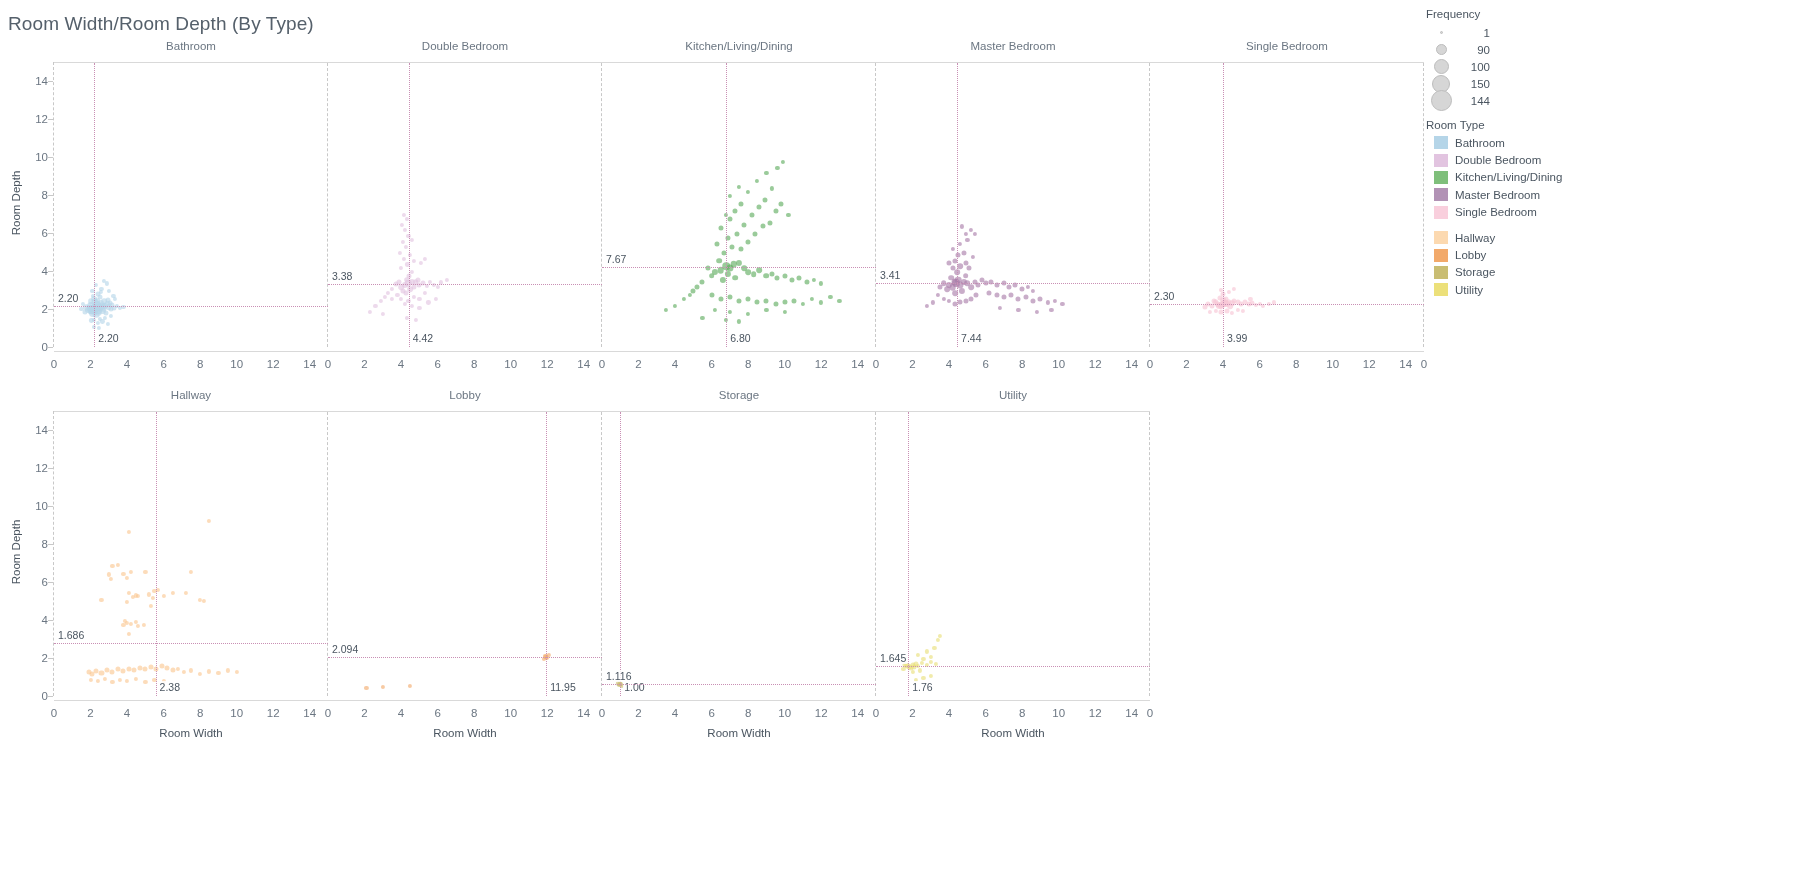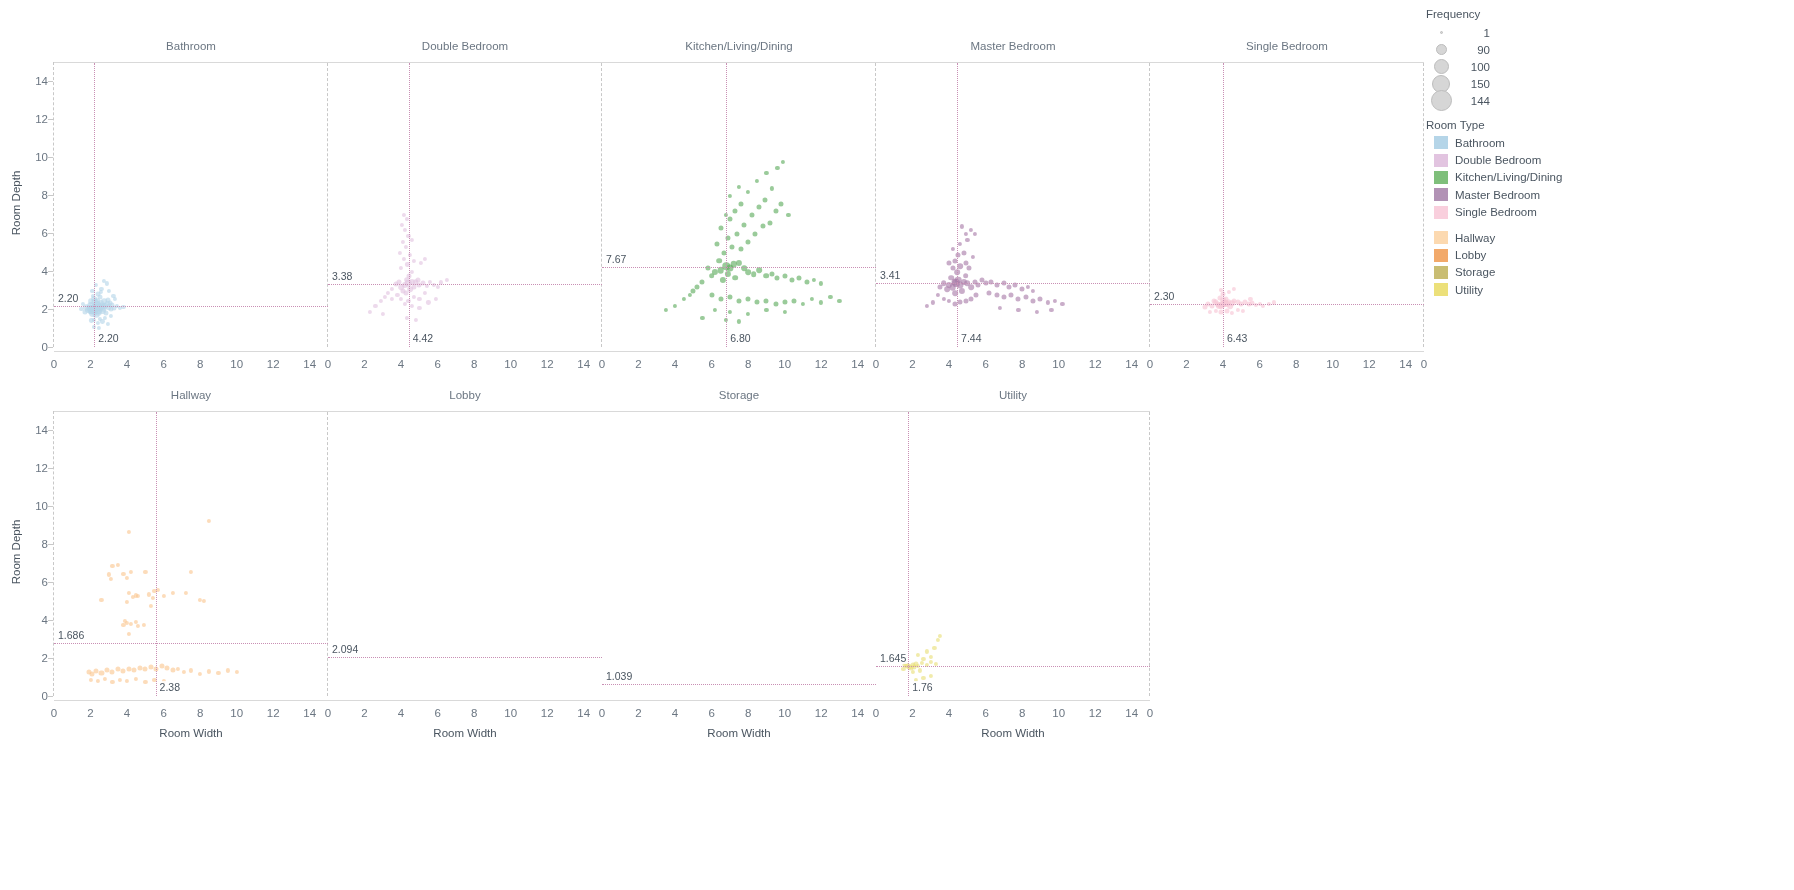--- a/index.html
+++ b/index.html
@@ -225,20 +225,21 @@
     color: #4a5560;
     transform: translateX(-50%);
     white-space: nowrap;
   }
 </style>
 </head>
 <body>
 
 <div id="app">
 
+  <div class="title">Room Width/Room Depth (By Type)</div>
 
   <div class="legend">
     <div class="legend-title">Frequency</div>
     <div id="size-legend">
         <div class="size-row">
           <div class="size-bubble-cell">
             <div class="size-bubble" style="width: 3px; height: 3px;"></div>
           </div>
           <div class="size-label">1</div>
         </div>
@@ -667,21 +668,21 @@
             <div class="dot" style="width: 5.02843px; height: 5.02843px; left: 71.24px; top: 248.9px; background: rgb(247, 196, 212); opacity: 0.62;"></div>
             <div class="dot" style="width: 4.2px; height: 4.2px; left: 82.2px; top: 249.85px; background: rgb(247, 196, 212); opacity: 0.62;"></div>
             <div class="dot" style="width: 4.2px; height: 4.2px; left: 65.76px; top: 247.95px; background: rgb(247, 196, 212); opacity: 0.62;"></div>
             <div class="dot" style="width: 4.2px; height: 4.2px; left: 87.68px; top: 247px; background: rgb(247, 196, 212); opacity: 0.62;"></div>
             <div class="dot" style="width: 4.2px; height: 4.2px; left: 93.16px; top: 247.95px; background: rgb(247, 196, 212); opacity: 0.62;"></div>
             <div class="dot" style="width: 4.2px; height: 4.2px; left: 60.28px; top: 248.9px; background: rgb(247, 196, 212); opacity: 0.62;"></div>
             <div class="dot" style="width: 4.2px; height: 4.2px; left: 100.467px; top: 235.6px; background: rgb(247, 196, 212); opacity: 0.62;"></div>
             <div class="dot" style="width: 4.2px; height: 4.2px; left: 124.213px; top: 239.4px; background: rgb(247, 196, 212); opacity: 0.62;"></div>
             <div class="dot" style="width: 4.2px; height: 4.2px; left: 84.0267px; top: 226.1px; background: rgb(247, 196, 212); opacity: 0.62;"></div>
             <div class="ref-v" style="left: 72.884px;"></div>
-            <div class="ref-label" style="left: 75.884px; top: 269px;">6.43</div>
+            <div class="ref-label" style="left: 75.884px; top: 269px;">3.99</div>
           </div>
           <div class="ref-h" style="left: 0px; right: auto; width: 274px; top: 243.2px;"></div>
           <div class="ref-label" style="left: 3px; top: 229.2px;">2.20</div>
           <div class="ref-h" style="left: 274px; right: auto; width: 274px; top: 220.78px;"></div>
           <div class="ref-label" style="left: 277px; top: 206.78px;">3.38</div>
           <div class="ref-h" style="left: 548px; right: auto; width: 274px; top: 203.87px;"></div>
           <div class="ref-label" style="left: 551px; top: 189.87px;">7.67</div>
           <div class="ref-h" style="left: 822px; right: auto; width: 274px; top: 220.21px;"></div>
           <div class="ref-label" style="left: 825px; top: 206.21px;">3.41</div>
           <div class="ref-h" style="left: 1096px; right: auto; width: 274px; top: 241.3px;"></div>
@@ -827,20 +828,41 @@
             <div class="dot" style="width: 4.2px; height: 4.2px; left: 73.0667px; top: 166.25px; background: rgb(250, 199, 143); opacity: 0.62;"></div>
             <div class="dot" style="width: 4.2px; height: 4.2px; left: 91.3333px; top: 159.6px; background: rgb(250, 199, 143); opacity: 0.62;"></div>
             <div class="dot" style="width: 4.2px; height: 4.2px; left: 137px; top: 159.6px; background: rgb(250, 199, 143); opacity: 0.62;"></div>
             <div class="dot" style="width: 4.2px; height: 4.2px; left: 155.267px; top: 109.25px; background: rgb(250, 199, 143); opacity: 0.62;"></div>
             <div class="dot" style="width: 4.2px; height: 4.2px; left: 74.8933px; top: 119.7px; background: rgb(250, 199, 143); opacity: 0.62;"></div>
             <div class="dot" style="width: 4.2px; height: 4.2px; left: 71.24px; top: 209px; background: rgb(250, 199, 143); opacity: 0.62;"></div>
             <div class="dot" style="width: 4.2px; height: 4.2px; left: 82.2px; top: 209.95px; background: rgb(250, 199, 143); opacity: 0.62;"></div>
             <div class="ref-v" style="left: 101.563px;"></div>
             <div class="ref-label" style="left: 104.563px; top: 269px;">2.38</div>
           </div>
+          <div class="panel" style="left: 274px; width: 274px;">
+            <div class="dot" style="width: 5.02843px; height: 5.02843px; left: 218.287px; top: 245.1px; background: rgb(242, 169, 106); opacity: 0.62;"></div>
+            <div class="dot" style="width: 4.2px; height: 4.2px; left: 219.2px; top: 246.05px; background: rgb(242, 169, 106); opacity: 0.62;"></div>
+            <div class="dot" style="width: 4.2px; height: 4.2px; left: 217.373px; top: 244.15px; background: rgb(242, 169, 106); opacity: 0.62;"></div>
+            <div class="dot" style="width: 4.2px; height: 4.2px; left: 38.36px; top: 275.5px; background: rgb(242, 169, 106); opacity: 0.62;"></div>
+            <div class="dot" style="width: 4.2px; height: 4.2px; left: 54.8px; top: 274.55px; background: rgb(242, 169, 106); opacity: 0.62;"></div>
+            <div class="dot" style="width: 4.2px; height: 4.2px; left: 82.2px; top: 273.6px; background: rgb(242, 169, 106); opacity: 0.62;"></div>
+            <div class="dot" style="width: 4.2px; height: 4.2px; left: 215.547px; top: 247px; background: rgb(242, 169, 106); opacity: 0.62;"></div>
+            <div class="dot" style="width: 4.2px; height: 4.2px; left: 221.027px; top: 243.2px; background: rgb(242, 169, 106); opacity: 0.62;"></div>
+            <div class="ref-v" style="left: 218.287px;"></div>
+            <div class="ref-label" style="left: 221.287px; top: 269px;">11.95</div>
+          </div>
+          <div class="panel" style="left: 548px; width: 274px;">
+            <div class="dot" style="width: 5.02843px; height: 5.02843px; left: 18.2667px; top: 272.46px; background: rgb(201, 189, 115); opacity: 0.62;"></div>
+            <div class="dot" style="width: 4.2px; height: 4.2px; left: 19.18px; top: 271.7px; background: rgb(201, 189, 115); opacity: 0.62;"></div>
+            <div class="dot" style="width: 4.2px; height: 4.2px; left: 17.3533px; top: 273.22px; background: rgb(201, 189, 115); opacity: 0.62;"></div>
+            <div class="dot" style="width: 4.2px; height: 4.2px; left: 20.0933px; top: 273.6px; background: rgb(201, 189, 115); opacity: 0.62;"></div>
+            <div class="dot" style="width: 4.2px; height: 4.2px; left: 16.44px; top: 271.32px; background: rgb(201, 189, 115); opacity: 0.62;"></div>
+            <div class="ref-v" style="left: 18.2667px;"></div>
+            <div class="ref-label" style="left: 21.2667px; top: 269px;">1.00</div>
+          </div>
           <div class="panel last" style="left: 822px; width: 274px;">
             <div class="dot" style="width: 5.6641px; height: 5.6641px; left: 32.88px; top: 254.6px; background: rgb(232, 222, 120); opacity: 0.62;"></div>
             <div class="dot" style="width: 5.6641px; height: 5.6641px; left: 31.0533px; top: 253.65px; background: rgb(232, 222, 120); opacity: 0.62;"></div>
             <div class="dot" style="width: 5.02843px; height: 5.02843px; left: 34.7067px; top: 255.55px; background: rgb(232, 222, 120); opacity: 0.62;"></div>
             <div class="dot" style="width: 5.02843px; height: 5.02843px; left: 36.5333px; top: 252.7px; background: rgb(232, 222, 120); opacity: 0.62;"></div>
             <div class="dot" style="width: 5.02843px; height: 5.02843px; left: 29.2267px; top: 252.7px; background: rgb(232, 222, 120); opacity: 0.62;"></div>
             <div class="dot" style="width: 5.02843px; height: 5.02843px; left: 38.36px; top: 254.6px; background: rgb(232, 222, 120); opacity: 0.62;"></div>
             <div class="dot" style="width: 5.02843px; height: 5.02843px; left: 40.1867px; top: 251.75px; background: rgb(232, 222, 120); opacity: 0.62;"></div>
             <div class="dot" style="width: 4.2px; height: 4.2px; left: 42.0133px; top: 253.65px; background: rgb(232, 222, 120); opacity: 0.62;"></div>
             <div class="dot" style="width: 4.2px; height: 4.2px; left: 45.6667px; top: 250.8px; background: rgb(232, 222, 120); opacity: 0.62;"></div>
@@ -861,21 +883,21 @@
             <div class="dot" style="width: 4.2px; height: 4.2px; left: 47.4933px; top: 266px; background: rgb(232, 222, 120); opacity: 0.62;"></div>
             <div class="dot" style="width: 4.2px; height: 4.2px; left: 54.8px; top: 264.1px; background: rgb(232, 222, 120); opacity: 0.62;"></div>
             <div class="ref-v" style="left: 32.1493px;"></div>
             <div class="ref-label" style="left: 35.1493px; top: 269px;">1.76</div>
           </div>
           <div class="ref-h" style="left: 0px; right: auto; width: 274px; top: 231.496px;"></div>
           <div class="ref-label" style="left: 3px; top: 217.496px;">1.686</div>
           <div class="ref-h" style="left: 274px; right: auto; width: 274px; top: 245.214px;"></div>
           <div class="ref-label" style="left: 277px; top: 231.214px;">2.094</div>
           <div class="ref-h" style="left: 548px; right: auto; width: 274px; top: 272.46px;"></div>
-          <div class="ref-label" style="left: 551px; top: 258.46px;">1.039</div>
+          <div class="ref-label" style="left: 551px; top: 258.46px;">1.116</div>
           <div class="ref-h" style="left: 822px; right: auto; width: 274px; top: 253.745px;"></div>
           <div class="ref-label" style="left: 825px; top: 239.745px;">1.645</div>
         </div>
         <div class="x-axis" style="top: 311px; width: 1096px;">
           <div class="x-axis-line" style="width: 1096px;"></div>
           <div class="x-tick" style="left: 0px;">0</div>
           <div class="x-tick" style="left: 36.5333px;">2</div>
           <div class="x-tick" style="left: 73.0667px;">4</div>
           <div class="x-tick" style="left: 109.6px;">6</div>
           <div class="x-tick" style="left: 146.133px;">8</div>

